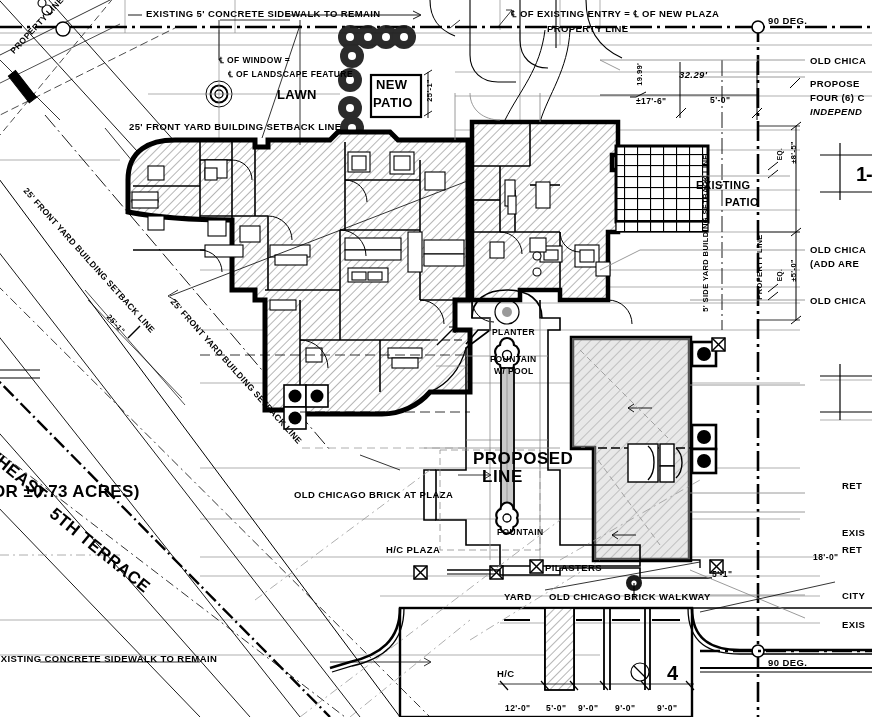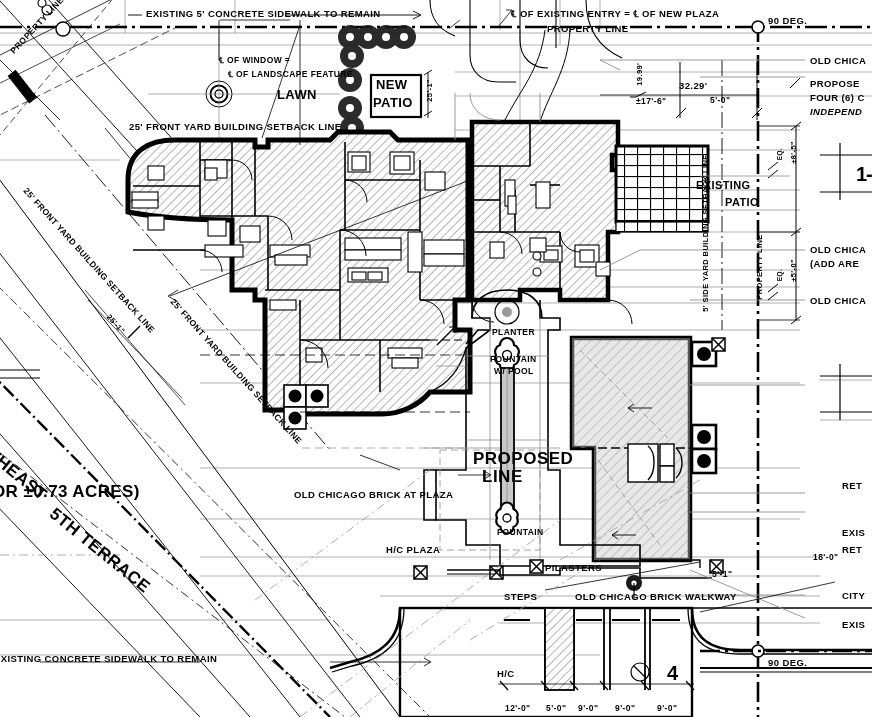--- a/index.html
+++ b/index.html
@@ -576,21 +576,21 @@
 
 <div class="lbl t8" style="left:25px;top:185px;transform:rotate(48deg);transform-origin:left center;">25' FRONT YARD BUILDING SETBACK LINE</div>
 
 <div class="lbl t8" style="left:172px;top:296px;transform:rotate(48deg);transform-origin:left center;">25' FRONT YARD BUILDING SETBACK LINE</div>
 
 <div class="lbl t8" style="left:12px;top:48px;transform:rotate(-47deg);transform-origin:left center;">PROPERTY LINE</div>
 
 <div class="lbl t7" style="left:108px;top:312px;transform:rotate(48deg);transform-origin:left center;">25'-1"</div>
 
 <div class="lbl t7" style="left:640px;top:82px;transform:rotate(-90deg);transform-origin:left center;">19.99'</div>
-<div class="lbl t9" style="left:679px;top:81px;">32.29'</div>
+<div class="lbl t9" style="left:679px;top:70px;font-style:italic;">32.29'</div>
 <div class="lbl t8" style="left:636px;top:97px;">±17'-6"</div>
 <div class="lbl t8" style="left:710px;top:96px;">5'-0"</div>
 
 <div class="lbl t7" style="left:794px;top:160px;transform:rotate(-90deg);transform-origin:left center;">±8'-5"</div>
 <div class="lbl t7" style="left:794px;top:278px;transform:rotate(-90deg);transform-origin:left center;">±5'-0"</div>
 <div class="lbl t6" style="left:780px;top:157px;transform:rotate(-90deg);transform-origin:left center;">EQ.</div>
 <div class="lbl t6" style="left:780px;top:278px;transform:rotate(-90deg);transform-origin:left center;">EQ.</div>
 
 <div class="lbl t11" style="left:696px;top:180px;">EXISTING</div>
 <div class="lbl t11" style="left:725px;top:197px;">PATIO</div>
@@ -605,22 +605,22 @@
 <div class="lbl t8" style="left:497px;top:528px;">FOUNTAIN</div>
 
 <div class="lbl bigplaza" style="left:473px;top:450px;" data:interactable="false">PROPOSED</div>
 <div class="lbl bigplaza" style="left:482px;top:468px;">LINE</div>
 
 <div class="lbl t9" style="left:294px;top:482px;margin-top:8px;">OLD CHICAGO BRICK AT PLAZA</div>
 
 <div class="lbl t9" style="left:386px;top:545px;">H/C PLAZA</div>
 
 <div class="lbl t9" style="left:545px;top:563px;">PILASTERS</div>
-<div class="lbl t9" style="left:504px;top:592px;">STEPS</div>
-<div class="lbl t9" style="left:575px;top:592px;">OLD CHICAGO BRICK WALKWAY</div>
+<div class="lbl t9" style="left:504px;top:592px;">YARD</div>
+<div class="lbl t9" style="left:549px;top:592px;">OLD CHICAGO BRICK WALKWAY</div>
 
 <div class="lbl t9" style="left:497px;top:669px;">H/C</div>
 <div class="lbl t20" style="left:667px;top:663px;">4</div>
 
 <div class="lbl t9" style="left:768px;top:658px;">90 DEG.</div>
 
 <div class="lbl t9" style="left:-6px;top:654px;">EXISTING CONCRETE SIDEWALK TO REMAIN</div>
 
 <div class="lbl t8" style="left:712px;top:570px;transform:rotate(0deg);">5'-1"</div>
 <div class="lbl t8" style="left:813px;top:553px;">18'-0"</div>

